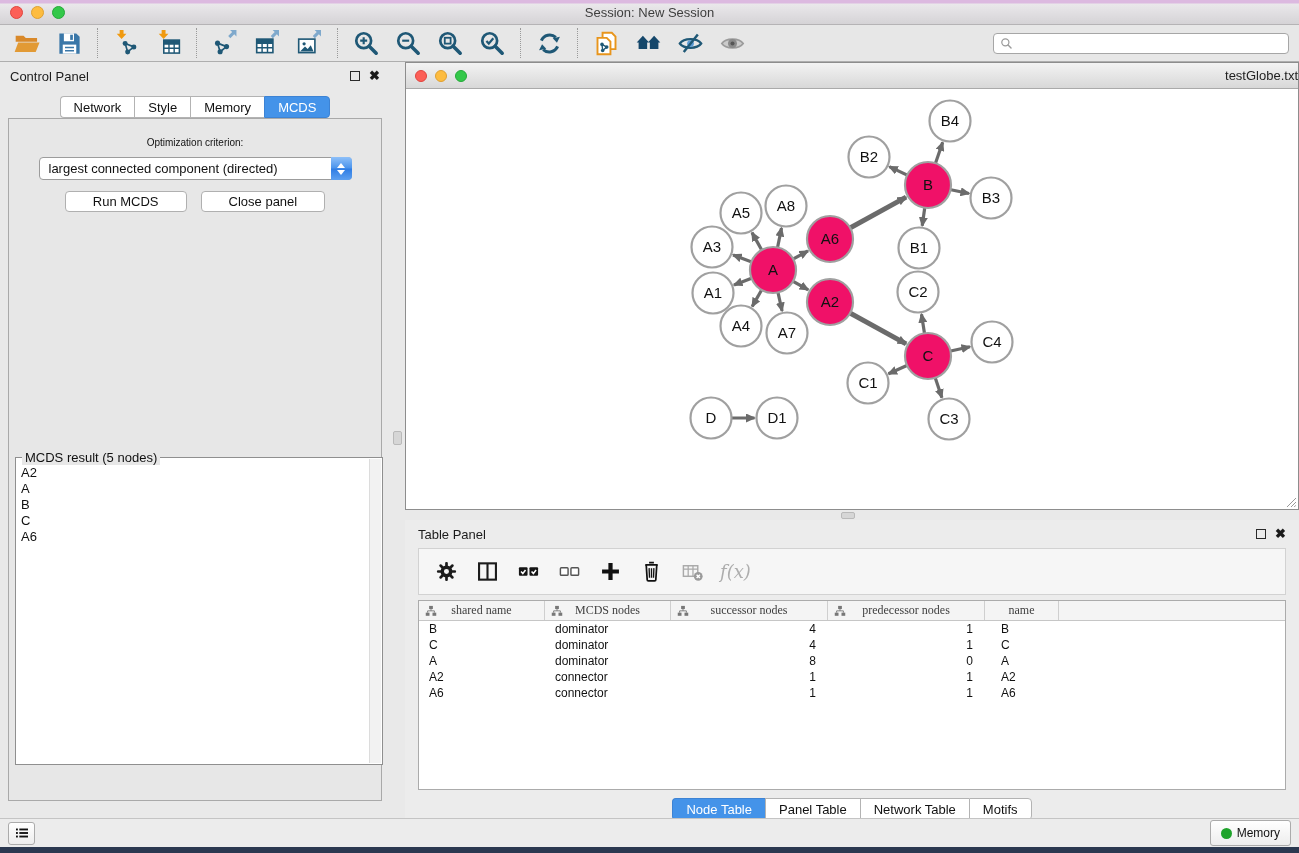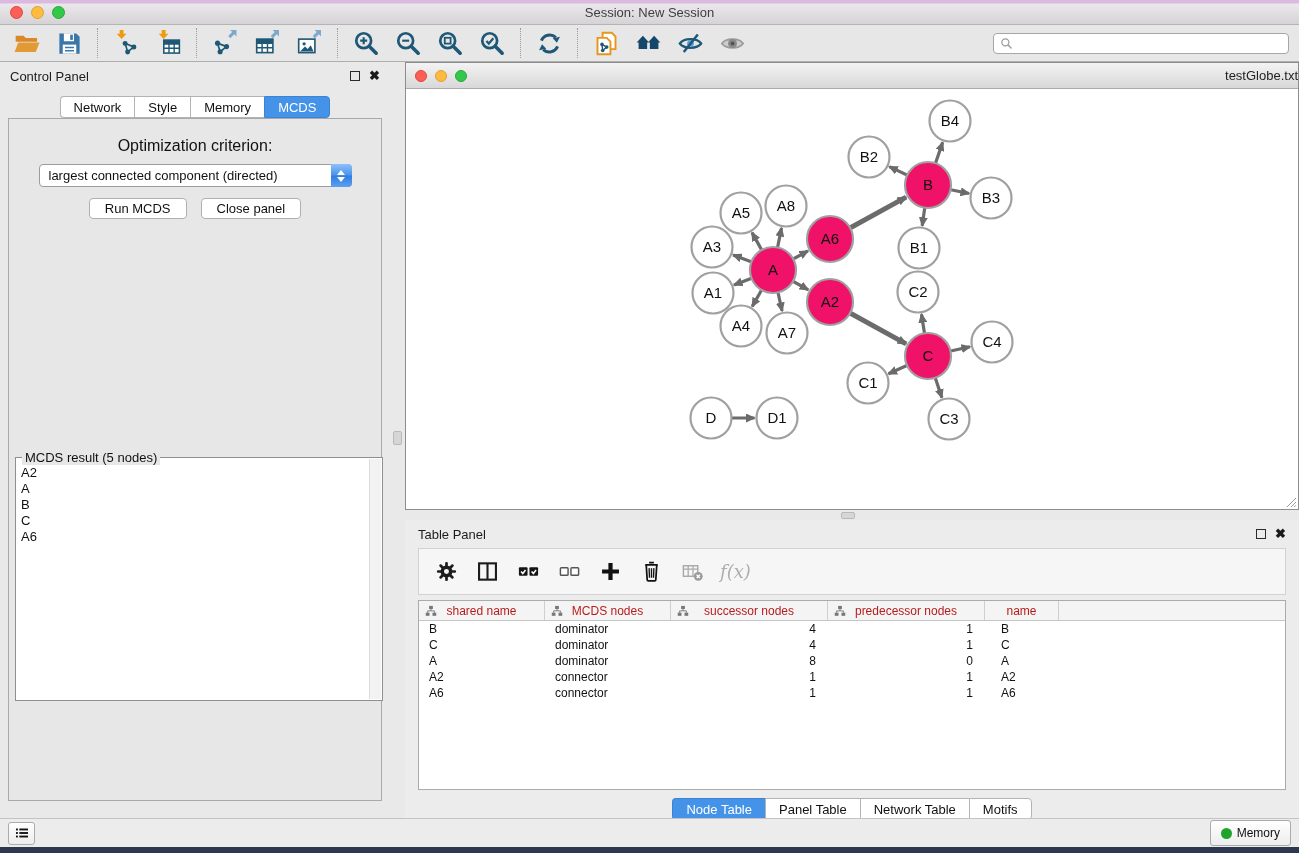--- a/index.html
+++ b/index.html
@@ -40,35 +40,35 @@
   .hdr-icons { margin-left:auto; display:flex; gap:9px; align-items:center; }
   .float-ic { width:10px; height:10px; border:1.6px solid #2a2a2a; display:inline-block; }
   .close-ic { font-size:13px; font-weight:bold; color:#1a1a1a; line-height:10px; }
   .cp-tabs { display:flex; justify-content:center; margin-top:6px; height:22px; position:relative; z-index:2; }
   .seg-tab { font-size:13px; padding:2px 13px; background:#fff; border:1px solid #b3b3b3; border-right:none;
     color:#111; height:22px; line-height:17px; cursor:default; }
   .seg-tab:first-child { border-radius:4px 0 0 4px; }
   .seg-tab:last-child { border-radius:0 4px 4px 0; border-right:1px solid #b3b3b3; }
   .seg-tab.active { background:#4493e9; border-color:#3d83d4; color:#fff; }
   .cp-content { margin:0 8px; height:683px; border:1px solid #a9a9a9; background:#e7e7e7; position:relative; }
-  .opt-label { text-align:center; margin-top:18px; font-size:16px; color:#111; }
+  .opt-label { text-align:center; margin-top:18px; font-size:10px; color:#111; }
   .dropdown { position:relative; margin:9px auto 0; width:313px; height:23px; background:#fff;
     border:1px solid #9c9c9c; border-radius:4px; font-size:13px; }
   .dd-value { line-height:21px; padding-left:9px; color:#111; display:block;
     white-space:nowrap; overflow:hidden; }
   .dd-spinner { position:absolute; right:-1px; top:-1px; width:21px; height:23px; border-radius:0 4px 4px 0;
     background:linear-gradient(180deg,#8ec0f9 0%,#4b94ec 48%,#2f7de4 52%,#5da0f0 100%);
     display:flex; flex-direction:column; align-items:center; justify-content:center; gap:2px; }
   .dd-spinner i { display:block; width:0; height:0; border-left:4px solid transparent; border-right:4px solid transparent; }
   .dd-spinner .up { border-bottom:5px solid #fff; }
   .dd-spinner .dn { border-top:5px solid #fff; }
   .cp-buttons { display:flex; justify-content:center; gap:14px; margin-top:11px; }
   .mac-btn { font-family:"Liberation Sans",sans-serif; font-size:13px; color:#111; background:#fff;
-    border:1px solid #b0b0b0; border-radius:4px; height:21px; padding:0 15px; }
-  .result-box { position:absolute; left:6px; width:368px; top:338px; height:244px;
+    border:1px solid #b0b0b0; border-radius:4px; height:21px; padding:0 27px; }
+  .result-box { position:absolute; left:6px; width:368px; top:338px; height:308px;
     border:1px solid #8f8f8f; background:#fff; }
   .result-legend { position:absolute; top:-8px; left:6px; background:#e7e7e7; padding:0 3px; font-size:13px; color:#111; }
   .result-list { position:absolute; left:1px; top:5px; bottom:1px; right:13px; font-size:13px; color:#111; padding:2px 0 0 4px; }
   .result-list div { line-height:16px; }
   .result-scroll { position:absolute; top:1px; bottom:1px; right:1px; width:12px; background:#f2f2f2; border-left:1px solid #dcdcdc; }
 
   
   .v-splitter { width:15px; flex:none; position:relative; }
   .grip-v { position:absolute; left:3px; top:369px; width:9px; height:14px; background:#d6d6d6; border:1px solid #b9b9b9; border-radius:2px; }
   .h-splitter { height:10px; flex:none; position:relative; }
@@ -91,21 +91,21 @@
   .tp-header { height:28px; flex:none; display:flex; align-items:center; padding:0 13px; }
   .tp-toolbar { height:47px; flex:none; margin:0 13px; background:#f6f6f6; border:1px solid #d2d2d2;
     display:flex; align-items:center; gap:15px; padding-left:14px; }
   .tp-tb-btn { width:26px; height:26px; display:flex; align-items:center; justify-content:center;text-align:center; }
   .tp-tb-btn svg { width:23px; height:23px; }
   .fx-label { font-family:"DejaVu Serif", serif; font-style:italic; font-size:18px; color:#adadad; }
   .tp-table { margin:5px 13px 0; height:190px; flex:none; border:1px solid #ababab; background:#fff;
     display:flex; flex-direction:column; overflow:hidden; }
   .tp-thead { display:flex; height:20px; flex:none; background:#f4f4f4; border-bottom:1px solid #c6c6c6; }
   .th-cell { position:relative; border-right:1px solid #cfcfcf; display:flex; align-items:center;
-    justify-content:center; font-size:12px; color:#b91c1c; }
+    justify-content:center; font-size:12px; color:#404040;font-family:Liberation Serif, serif; }
   .th-cell svg { position:absolute; left:6px; width:12px; height:12px; }
   .th-fill { flex:1; border-right:none !important; }
   .col-0 { width:126px; flex:none; } .col-1 { width:126px; flex:none; }
   .col-2 { width:157px; flex:none; } .col-3 { width:157px; flex:none; }
   .col-4 { width:74px; flex:none; }
   .tp-row { display:flex; height:16px; flex:none; font-size:12px; color:#111; }
   .tp-row span { line-height:16px; display:block; }
   .cell-left { padding-left:10px; } .cell-num { text-align:right; padding-right:12px; } .cell-name { padding-left:16px; }
   .tp-tabs { height:22px; margin-top:8px; display:flex; justify-content:center; }
 

